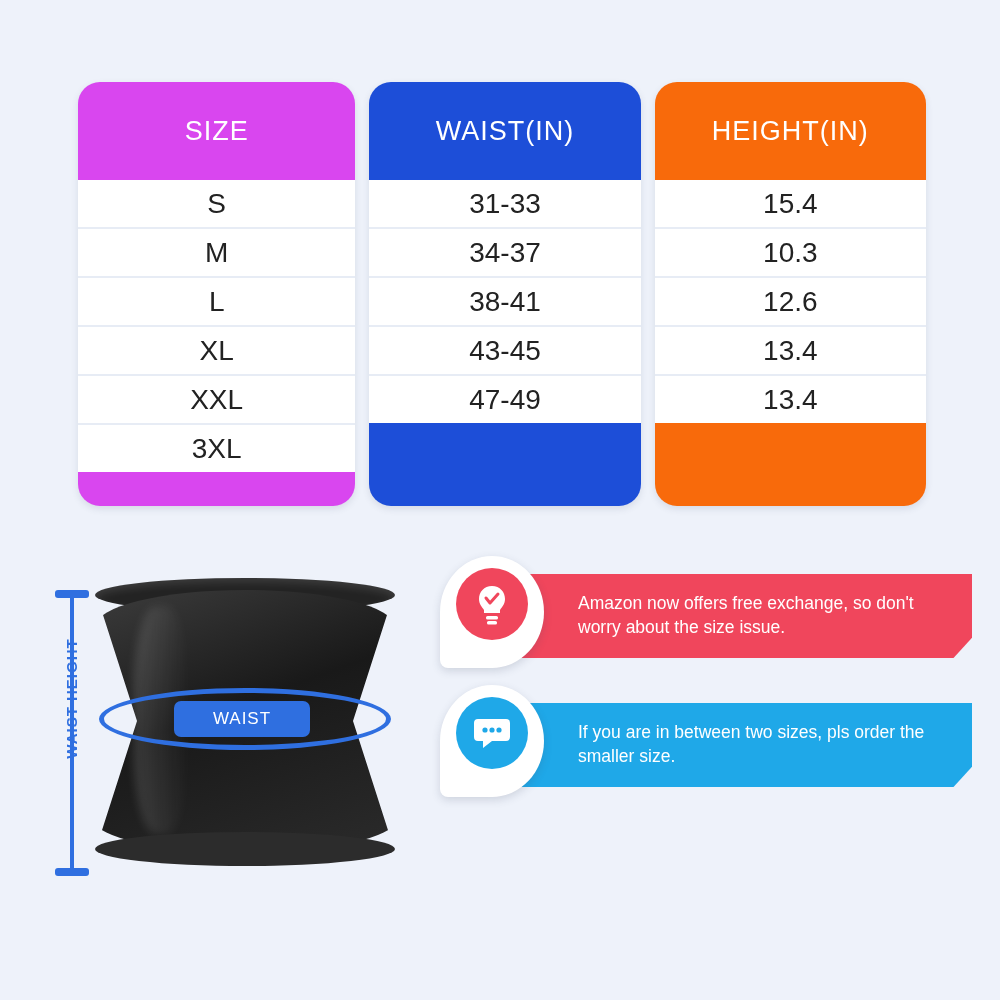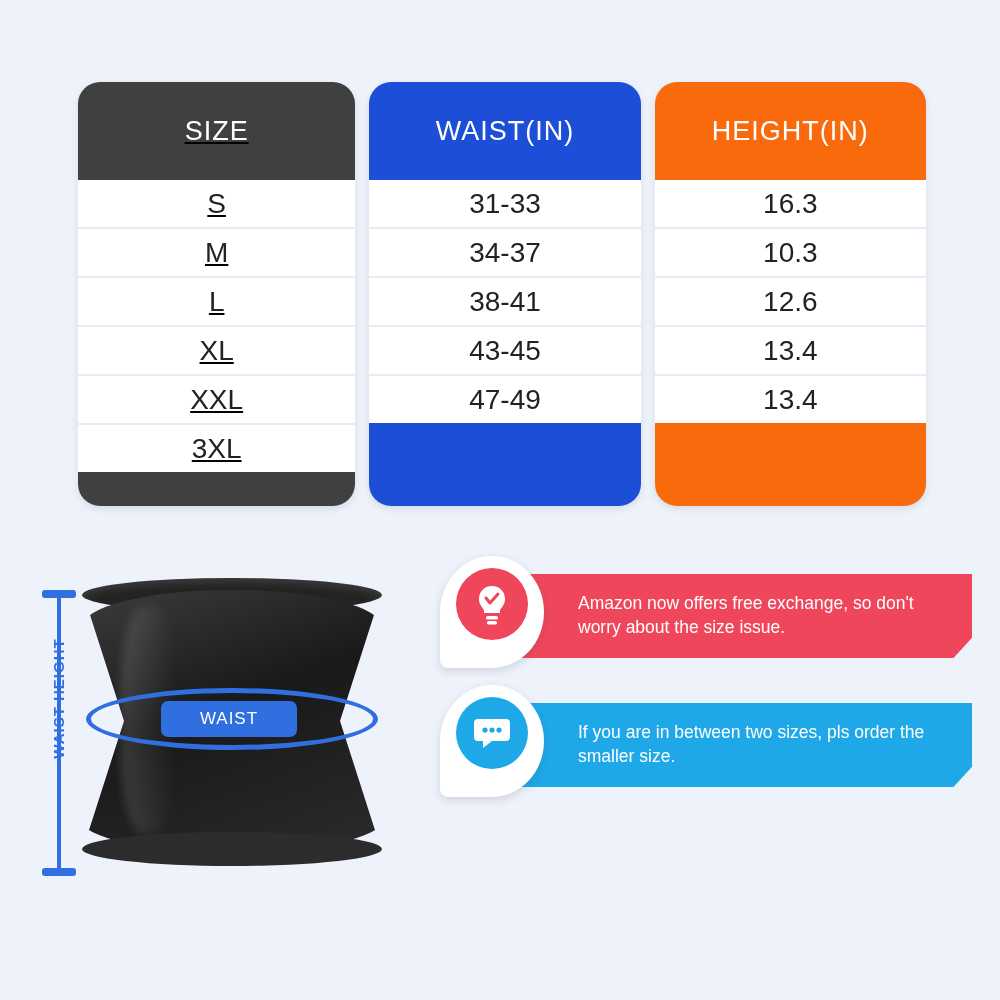--- a/index.html
+++ b/index.html
@@ -24,21 +24,21 @@
     display: flex;
     gap: 14px;
   }
   .col {
     border-radius: 22px;
     overflow: hidden;
     box-shadow: 0 3px 7px rgba(60,70,100,0.13);
     display: flex;
     flex-direction: column;
   }
-  .col-size { width: 278px; background: #404040; text-decoration: underline; }
+  .col-size { width: 278px; background: #d946ef; }
   .col-waist { width: 272px; background: #1d4ed8; }
   .col-height { width: 272px; background: #f86a0b; }
 
   .col-head {
     height: 98px;
     display: flex;
     align-items: center;
     justify-content: center;
     color: #ffffff;
     font-size: 27px;
@@ -58,21 +58,21 @@
     font-size: 28px;
     color: #222222;
     border-bottom: 2px solid #e7ecf5;
   }
   .cell:last-child { border-bottom: none; }
   .col-foot { height: 34px; }
 
   
   .product {
     position: absolute;
-    left: 24px;
+    left: 37px;
     top: 560px;
     width: 400px;
     height: 400px;
   }
   .belt {
     position: absolute;
     left: 58px;
     top: 30px;
     width: 300px;
     height: 262px;
@@ -256,21 +256,21 @@
       <div class="cell">38-41</div>
       <div class="cell">43-45</div>
       <div class="cell">47-49</div>
     </div>
     <div class="col-foot"></div>
   </div>
 
   <div class="col col-height">
     <div class="col-head">HEIGHT(IN)</div>
     <div class="cells">
-      <div class="cell">16.3</div>
+      <div class="cell">15.4</div>
       <div class="cell">10.3</div>
       <div class="cell">12.6</div>
       <div class="cell">13.4</div>
       <div class="cell">13.4</div>
     </div>
     <div class="col-foot"></div>
   </div>
 
 </div>
 

